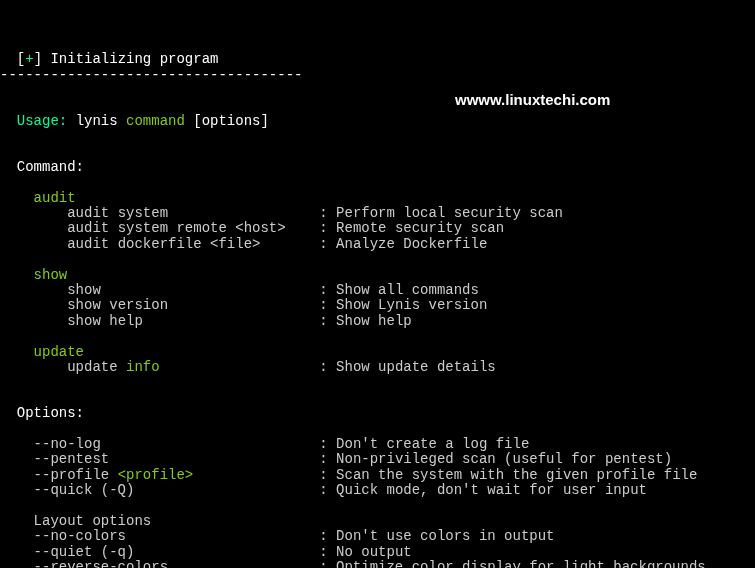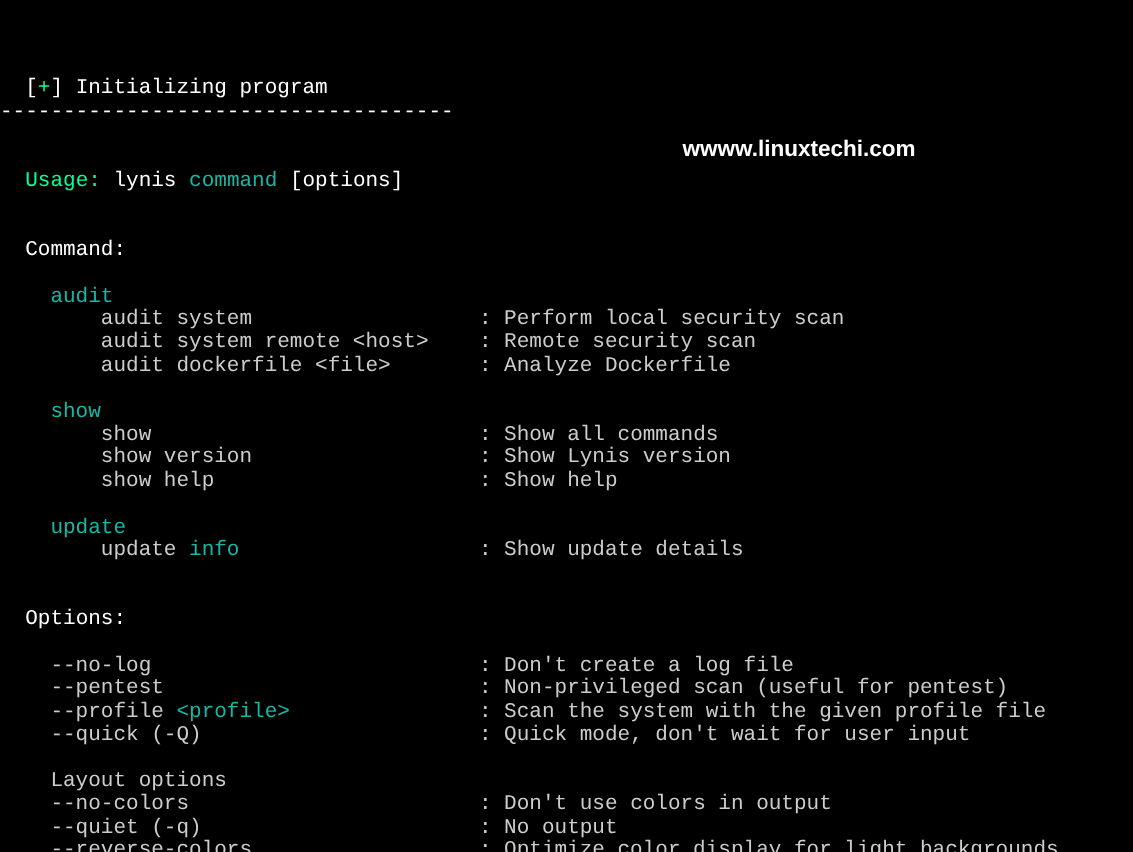--- a/index.html
+++ b/index.html
@@ -11,21 +11,21 @@
     line-height: 1.1;
     color: #cccccc;
     width: 755px;
     height: 568px;
     overflow: hidden;
     white-space: pre;
   }
   .container { padding: 6px 0 0 0; }
   .white  { color: #ffffff; }
   .green  { color: #00ff99; }
-  .teal   { color: #14b8a6; }
+  .teal   { color: #84cc16; }
   .watermark {
     position: absolute;
     left: 455px;
     top: 80px;
     font-family: Arial, sans-serif;
     font-weight: bold;
     font-size: 15px;
     color: #ffffff;
     margin-top: 12px;
   }

